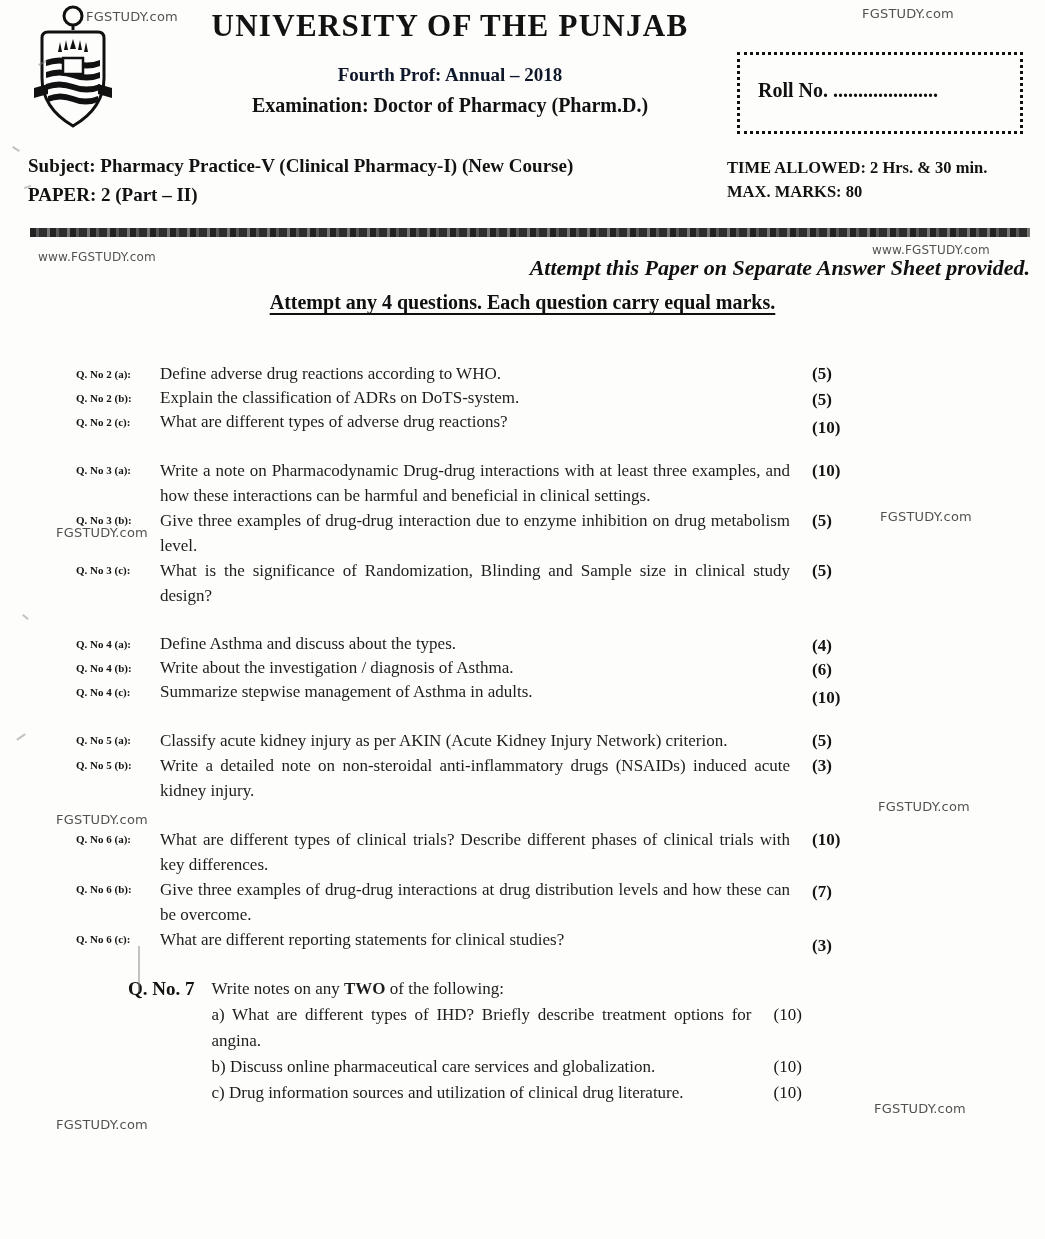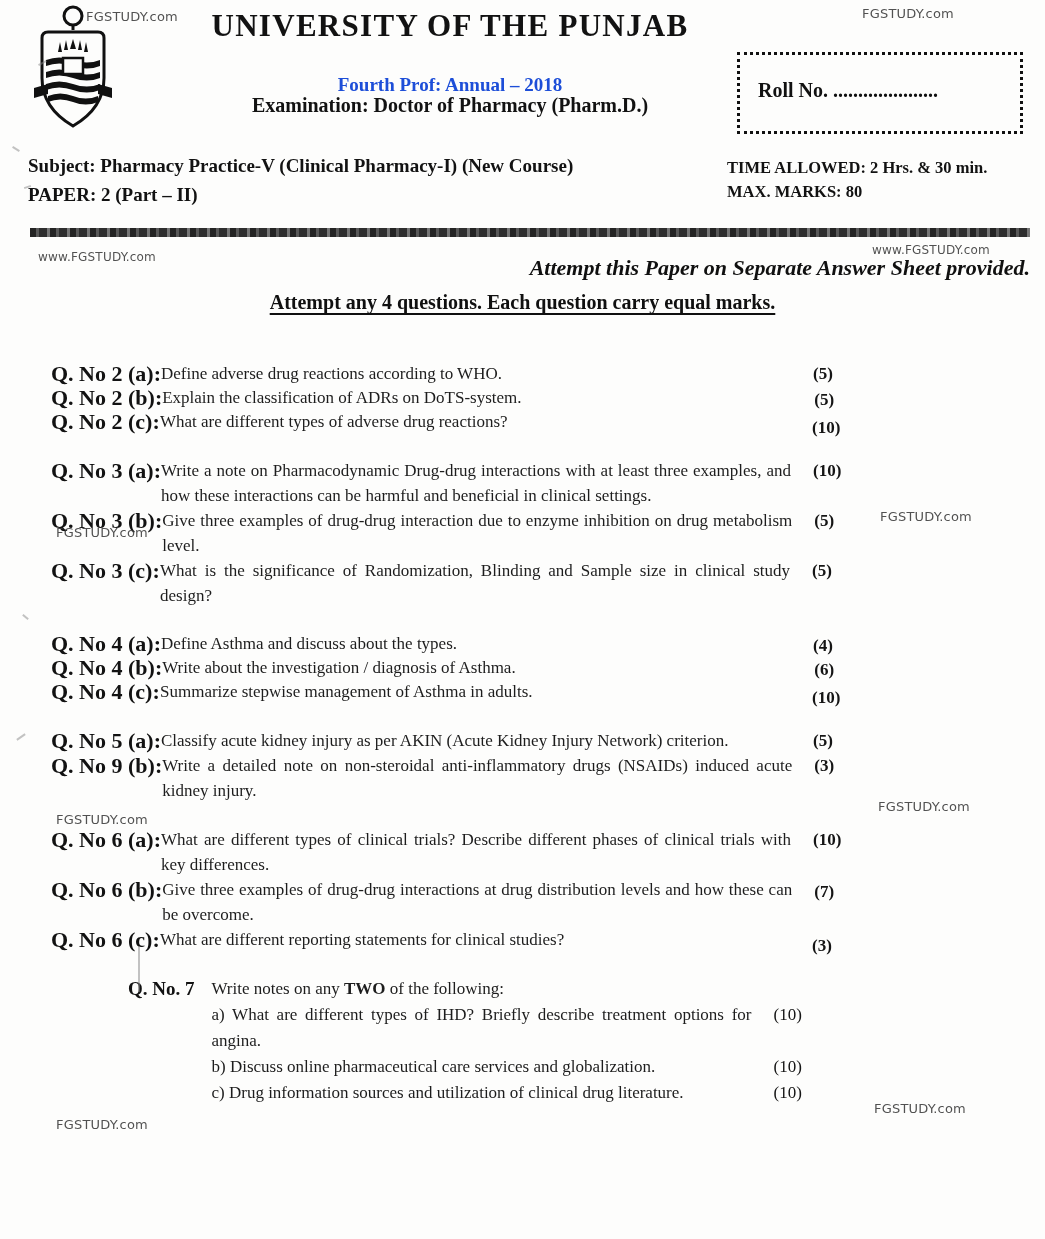--- a/index.html
+++ b/index.html
@@ -52,26 +52,26 @@
     text-align: center;
     font-family: "Liberation Serif", serif;
     font-weight: bold;
     font-size: 31px;
     letter-spacing: 1.3px;
     color: #121212;
   }
   #exam-session {
     position: absolute;
     left: 170px;
-    top: 74px;
+    top: 64px;
     width: 560px;
     text-align: center;
     font-weight: bold;
     font-size: 19px;
-    color: #1d4ed8;
+    color: #0f172a;
   }
   #exam-name {
     position: absolute;
     left: 170px;
     top: 94px;
     width: 560px;
     text-align: center;
     font-weight: bold;
     font-size: 20px;
     text-underline-offset: 3px;
@@ -182,24 +182,24 @@
   }
   .qgroup { margin-bottom: 24px; }
   .qrow {
     position: relative;
     display: flex;
     align-items: flex-start;
     padding: 0 0 0 0;
   }
   .qlabel {
     flex: 0 0 160px;
-    padding-left: 51px;
+    padding-left: 76px;
     box-sizing: border-box;
     font-weight: bold;
-    font-size: 22px;
+    font-size: 11px;
     line-height: 25px;
     white-space: nowrap;
     color: #121212;
   }
   .qtext {
     flex: 0 0 630px;
     font-size: 17px;
     line-height: 25px;
     color: #1d1d1d;
     text-align: justify;
@@ -377,21 +377,21 @@
       </div>
     </div>
 
     <div class="qgroup">
       <div class="qrow">
         <div class="qlabel">Q. No 5 (a):</div>
         <div class="qtext">Classify acute kidney injury as per AKIN (Acute Kidney Injury Network) criterion.</div>
         <div class="qmarks">(5)</div>
       </div>
       <div class="qrow">
-        <div class="qlabel">Q. No 9 (b):</div>
+        <div class="qlabel">Q. No 5 (b):</div>
         <div class="qtext">Write a detailed note on non-steroidal anti-inflammatory drugs (NSAIDs) induced acute kidney injury.</div>
         <div class="qmarks">(3)</div>
       </div>
     </div>
 
     <div class="qgroup">
       <div class="qrow">
         <div class="qlabel">Q. No 6 (a):</div>
         <div class="qtext">What are different types of clinical trials? Describe different phases of clinical trials with key differences.</div>
         <div class="qmarks">(10)</div>

